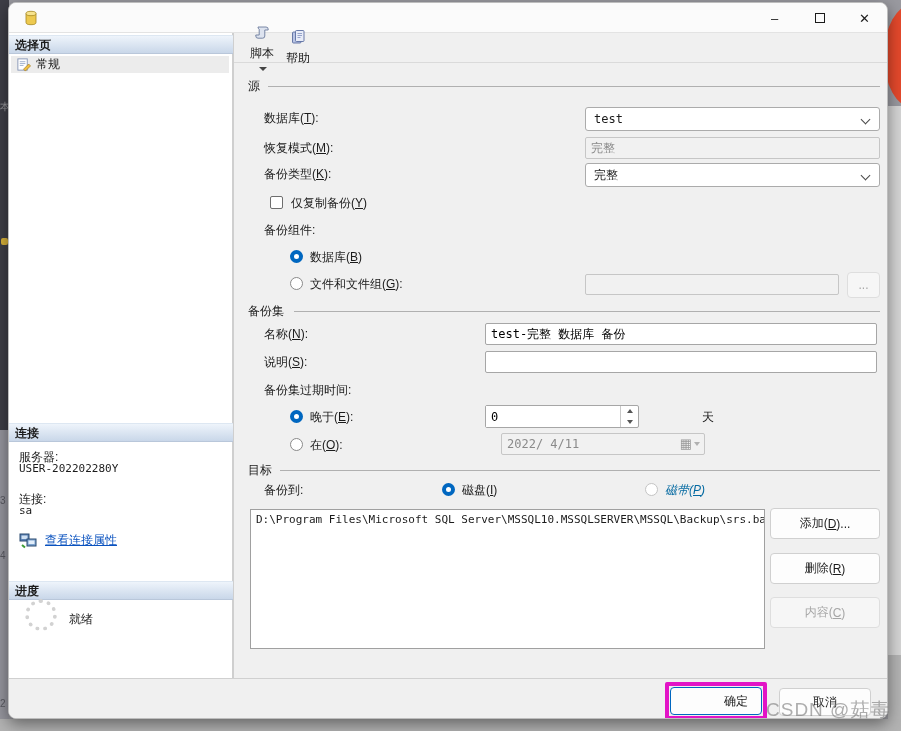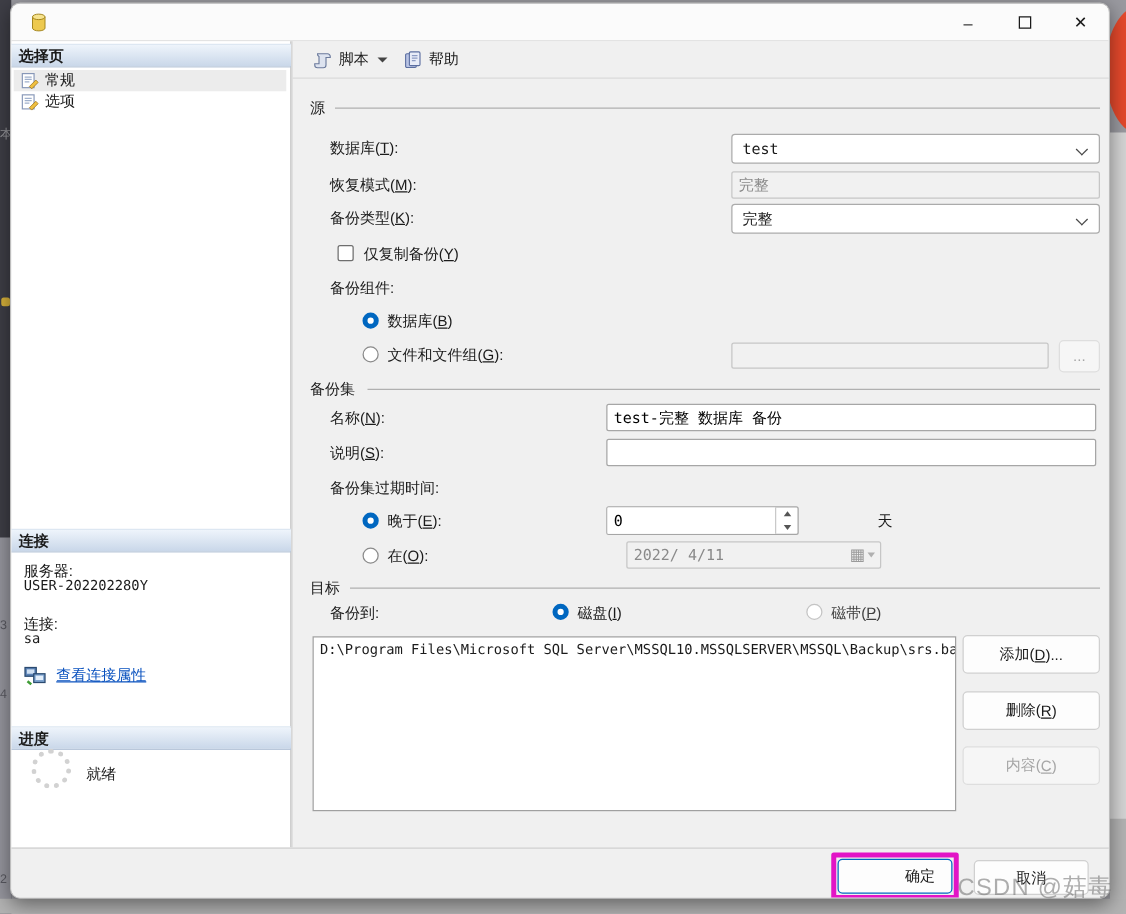--- a/index.html
+++ b/index.html
@@ -34,38 +34,38 @@
   .side-item.sel { background:#ececec; }
   .side-label-sm { position:absolute; left:10px; white-space:nowrap; }
   .side-value { position:absolute; left:10px; white-space:nowrap; font-size:11px; }
   .link-row { position:absolute; left:10px; display:flex; align-items:center; gap:8px; }
   .link { color:#0a52bf; text-decoration:underline; cursor:pointer; }
   .spinner { position:absolute; left:16px; top:566px; width:32px; height:32px; border:4px dotted #d2d2d2; border-radius:50%; }
 
   
   .main { position:absolute; left:224px; top:30px; width:656px; height:645px; background:#f0f0f0; border-left:1px solid #cfcfcf; }
   .toolbar { position:absolute; left:0; top:0; width:100%; height:30px; border-bottom:1px solid #dadada; display:flex; align-items:center; padding-left:12px; gap:4px; }
-  .tb-item { display:flex; align-items:center; gap:5px; padding:3px 4px; cursor:pointer; }
+  .tb-item { display:flex; align-items:center; gap:5px; padding:3px 4px; cursor:pointer;flex-direction:column; }
   .tb-caret { width:0; height:0; border-left:4px solid transparent; border-right:4px solid transparent; border-top:4px solid #444; margin-left:2px; }
 
   .flabel { position:absolute; white-space:nowrap; line-height:16px;text-align:center; }
   .glabel { position:absolute; white-space:nowrap; line-height:16px; }
   .gline { position:absolute; height:1px; background:#b0b0b0; }
 
   .combo { position:absolute; height:24px; background:#fff; border:1px solid #ababab; border-radius:3px; display:flex; align-items:center; padding:0 8px; }
   .combo .chev { position:absolute; right:10px; top:8px; width:7px; height:7px; border-left:1.4px solid #4a4a4a; border-bottom:1.4px solid #4a4a4a; transform:rotate(-45deg); }
   .tbox { position:absolute; background:#fff; border:1px solid #a6a6a6; border-radius:2px; padding:0 5px; font-size:12px; }
   .tbox:disabled,.tbox.dis { background:#f1f1f1; border-color:#c6c6c6; color:#8a8a8a; }
   input.tbox { outline:none; }
 
   .checkbox { position:absolute; width:13px; height:13px; border:1px solid #6e6e6e; border-radius:2px; background:#fff; }
   .radio { position:absolute; width:13px; height:13px; border-radius:50%; border:1px solid #8a8a8a; background:#fff; }
   .radio.on { border:4px solid #0067c0; }
   .radio.dis { border-color:#c4c4c4; }
-  .gray { color:#404040; }
+  .gray { color:#0369a1;font-style:italic; }
 
   .spinwrap { position:absolute; left:251px; top:372px; width:154px; height:23px; background:#fff; border:1px solid #a6a6a6; border-radius:2px; }
   .spinwrap input { position:absolute; left:0; top:0; width:134px; height:21px; border:0; padding:0 5px; outline:none; font-size:12px; }
   .spin-btns { position:absolute; right:0; top:0; width:18px; height:21px; border-left:1px solid #c9c9c9; display:flex; flex-direction:column; }
   .spin-btn { flex:1; display:flex; align-items:center; justify-content:center; cursor:pointer; }
   .tri-up { width:0; height:0; border-left:3.5px solid transparent; border-right:3.5px solid transparent; border-bottom:4px solid #555; }
   .tri-dn { width:0; height:0; border-left:3.5px solid transparent; border-right:3.5px solid transparent; border-top:4px solid #555; }
 
   .datebox { position:absolute; left:251px; top:400px; width:204px; height:22px; background:#f1f1f1; border:1px solid #c6c6c6; border-radius:2px; color:#8a8a8a; display:flex; align-items:center; padding:0 5px;margin-left:16px; }
   .date-ico { position:absolute; right:4px; top:2px; color:#9a9a9a; font-size:13px; display:flex; align-items:center; gap:2px; }
@@ -125,28 +125,20 @@
   <div class="sidebar">
     <div class="side-header" style="top:2px">选择页</div>
 
     <div class="side-item sel" style="top:23px">
       <svg width="15" height="15" viewBox="0 0 16 16">
         <rect x="2" y="2" width="10" height="12" fill="#fff" stroke="#8898b8"></rect>
         <path d="M4 5h6M4 7h6M4 9h4" stroke="#9fb0cc" stroke-width="1"></path>
         <path d="M8 13 L13.5 7.5 L15.5 9.5 L10 15 Z" fill="#f0c040" stroke="#a07820" stroke-width="0.7"></path>
       </svg>
       <span>常规</span>
-    </div>
-    <div class="side-item" style="top:40px">
-      <svg width="15" height="15" viewBox="0 0 16 16">
-        <rect x="2" y="2" width="10" height="12" fill="#fff" stroke="#8898b8"></rect>
-        <path d="M4 5h6M4 7h6M4 9h4" stroke="#9fb0cc" stroke-width="1"></path>
-        <path d="M8 13 L13.5 7.5 L15.5 9.5 L10 15 Z" fill="#f0c040" stroke="#a07820" stroke-width="0.7"></path>
-      </svg>
-      <span>选项</span>
     </div>
 
     <div class="side-header" style="top:390px">连接</div>
     <span class="side-label-sm" style="top:416px">服务器:</span>
     <span class="side-value mono" style="top:429px">USER-202202280Y</span>
     <span class="side-label-sm" style="top:458px">连接:</span>
     <span class="side-value mono" style="top:471px">sa</span>
 
     <div class="link-row" style="top:498px">
       <svg width="18" height="18" viewBox="0 0 18 18">

